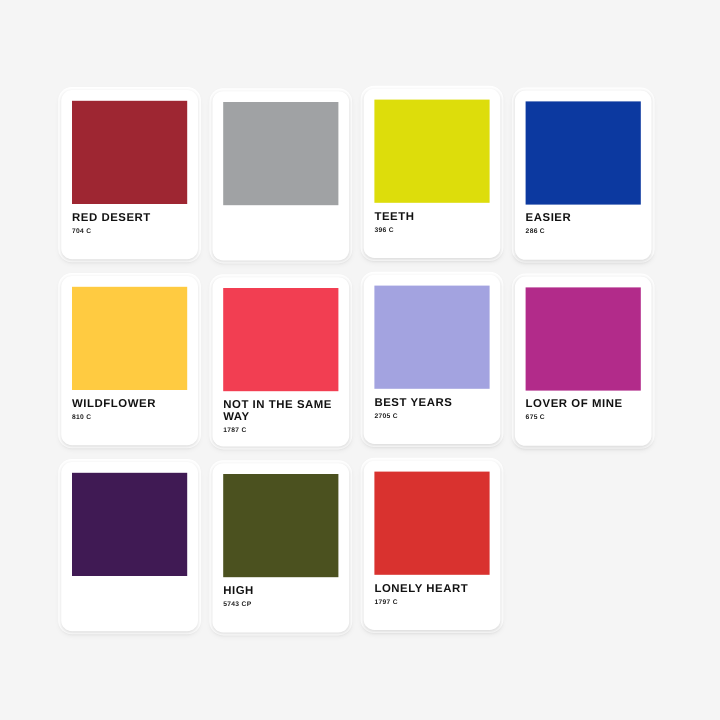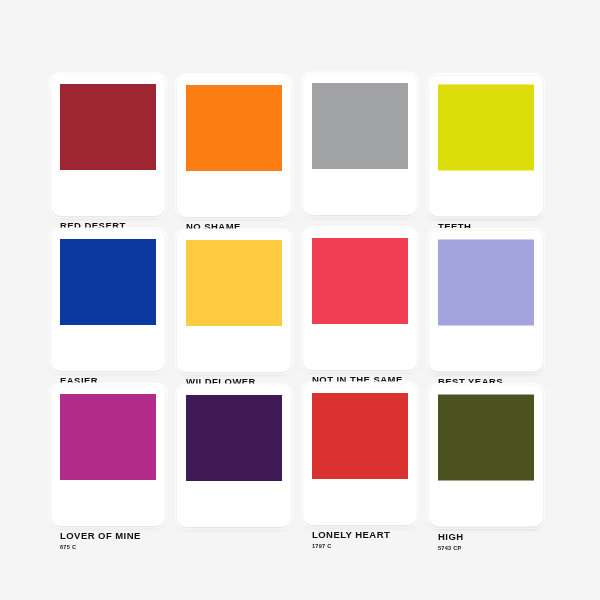--- a/index.html
+++ b/index.html
@@ -38,21 +38,20 @@
     position: relative;
     background: #ffffff;
     border-radius: 9px;
     box-sizing: border-box;
     padding: 9px 9px 6px 9px;
     display: flex;
     flex-direction: column;
     box-shadow: 0 1px 3px rgba(0,0,0,0.14),
                 0 0 0 2.5px #ffffff,
                 0 2px 5px rgba(0,0,0,0.10);
-    gap: 44px;
   }
 
   .swatch-chip {
     width: 100%;
     height: 86px;
     flex: 0 0 86px;
     display: block;
   }
 
   .card-caption {
@@ -93,27 +92,20 @@
 <div id="sticker-sheet">
   <div id="card-grid">
       <div class="swatch-card">
         <div class="swatch-chip" style="background-color: rgb(158, 38, 50);"></div>
         <div class="card-caption">
           <div class="color-name">RED DESERT</div>
           <div class="color-code">704 C</div>
         </div>
       </div>
       <div class="swatch-card">
-        <div class="swatch-chip" style="background-color: rgb(251, 125, 20);"></div>
-        <div class="card-caption">
-          <div class="color-name">NO SHAME</div>
-          <div class="color-code">1585 C</div>
-        </div>
-      </div>
-      <div class="swatch-card">
         <div class="swatch-chip" style="background-color: rgb(160, 162, 164);"></div>
       </div>
       <div class="swatch-card">
         <div class="swatch-chip" style="background-color: rgb(221, 221, 11);"></div>
         <div class="card-caption">
           <div class="color-name">TEETH</div>
           <div class="color-code">396 C</div>
         </div>
       </div>
       <div class="swatch-card">
@@ -149,27 +141,27 @@
         <div class="swatch-chip" style="background-color: rgb(178, 43, 138);"></div>
         <div class="card-caption">
           <div class="color-name">LOVER OF MINE</div>
           <div class="color-code">675 C</div>
         </div>
       </div>
       <div class="swatch-card">
         <div class="swatch-chip" style="background-color: rgb(64, 26, 84);"></div>
       </div>
       <div class="swatch-card">
+        <div class="swatch-chip" style="background-color: rgb(75, 81, 31);"></div>
+        <div class="card-caption">
+          <div class="color-name">HIGH</div>
+          <div class="color-code">5743 CP</div>
+        </div>
+      </div>
+      <div class="swatch-card">
         <div class="swatch-chip" style="background-color: rgb(217, 50, 47);"></div>
         <div class="card-caption">
           <div class="color-name">LONELY HEART</div>
           <div class="color-code">1797 C</div>
         </div>
       </div>
-      <div class="swatch-card">
-        <div class="swatch-chip" style="background-color: rgb(75, 81, 31);"></div>
-        <div class="card-caption">
-          <div class="color-name">HIGH</div>
-          <div class="color-code">5743 CP</div>
-        </div>
-      </div>
     </div>
 </div>
 
 </body></html>

